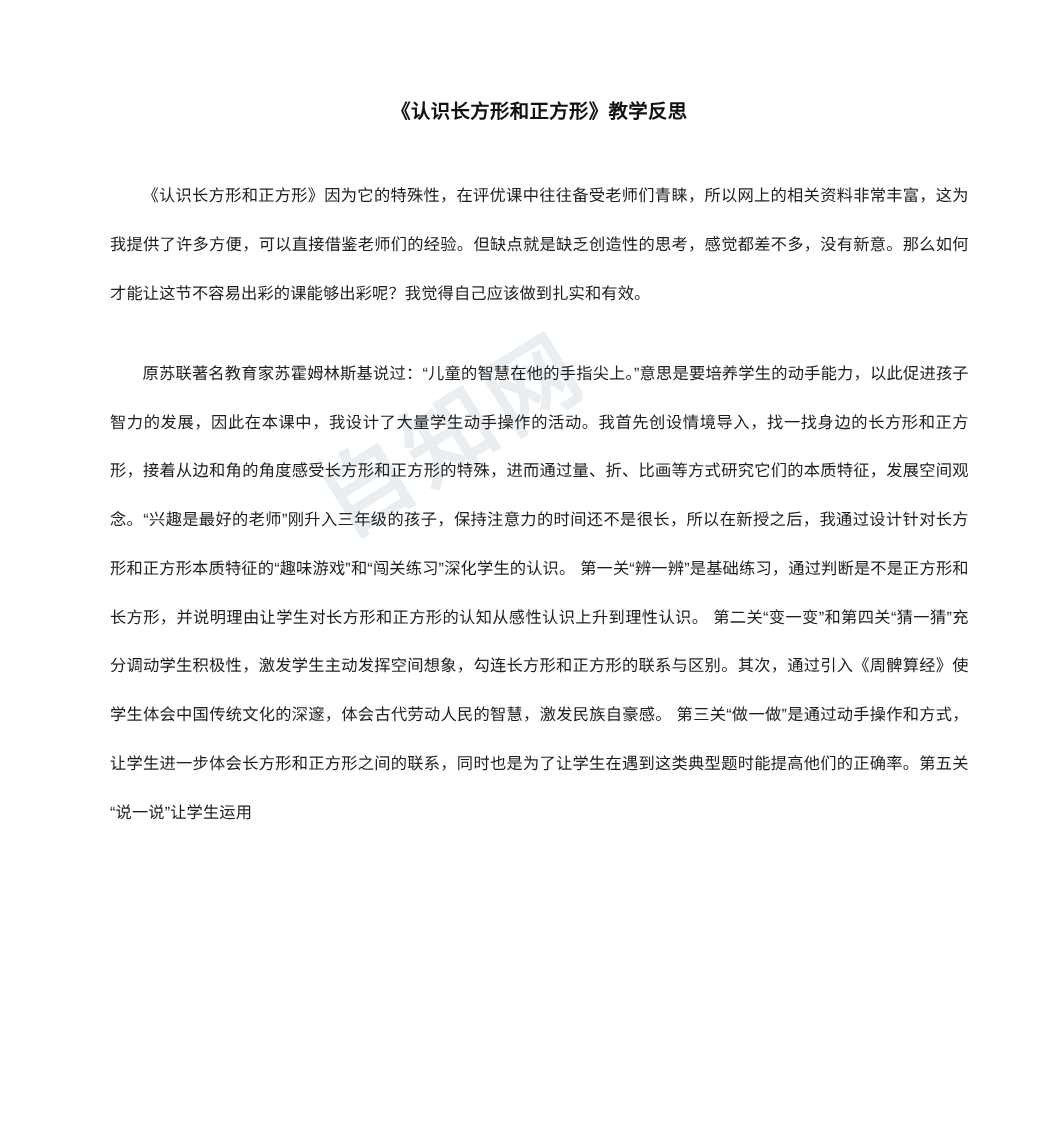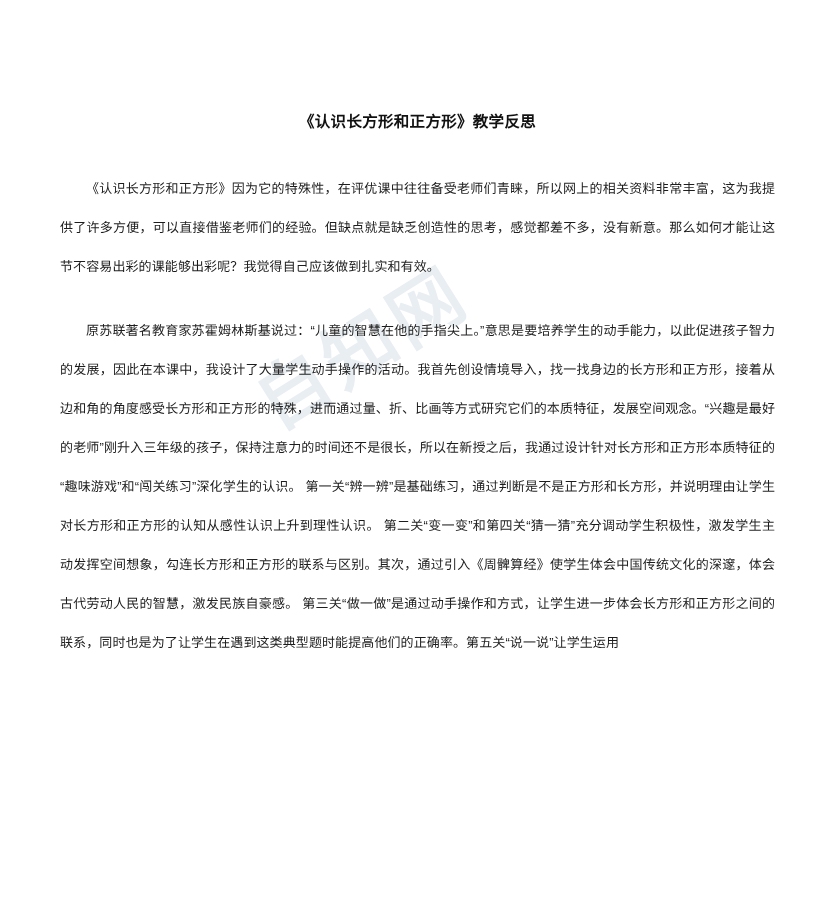--- a/index.html
+++ b/index.html
@@ -42,24 +42,23 @@
     white-space: nowrap;
     transform: rotate(-32deg);
     transform-origin: left top;
     user-select: none;
   }
 
   
   .content {
     position: relative;
     z-index: 1;
-    padding: 0 55px 0 60px;
+    padding: 0 55px 0 88px;
     box-sizing: border-box;
     width: 830px;
-    margin-top: 32px;
   }
 
   .doc-title {
     margin: 0;
     padding-top: 78px;
     text-align: center;
     font-size: 15.5px;
     font-weight: 700;
     line-height: 1.5;
     letter-spacing: 0.3px;

